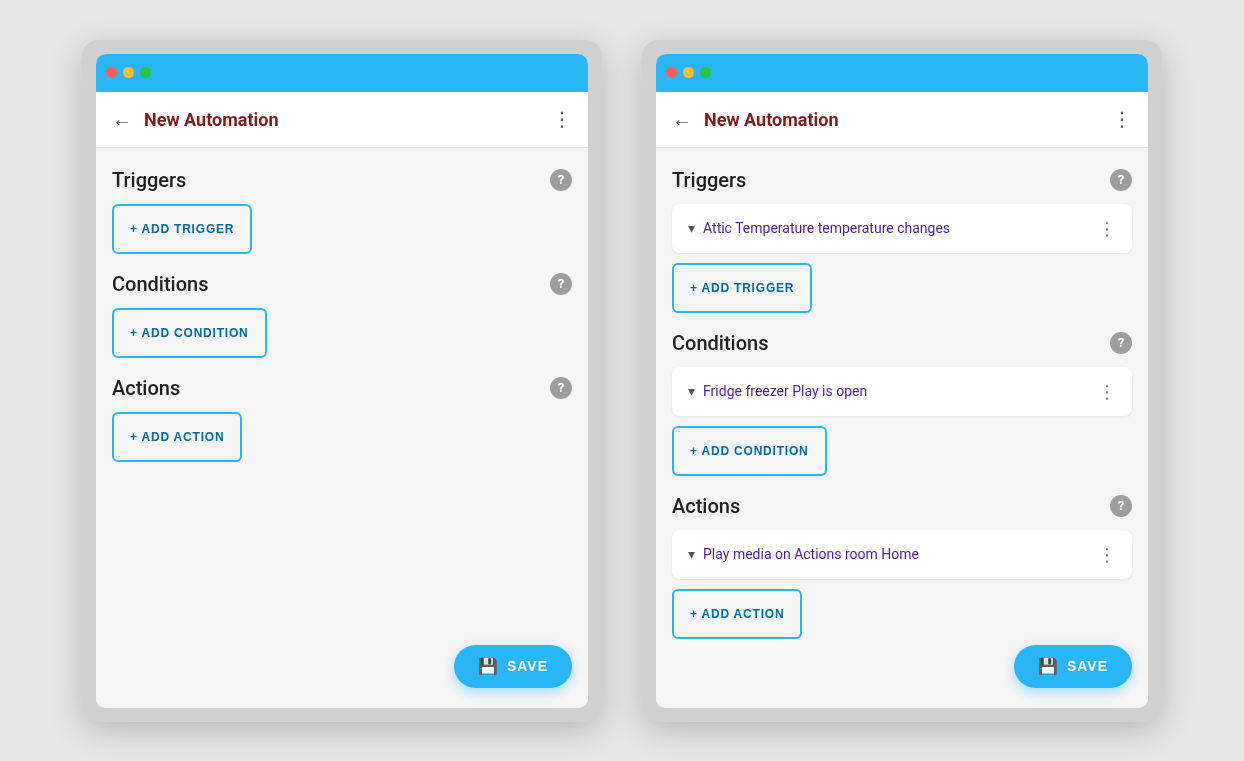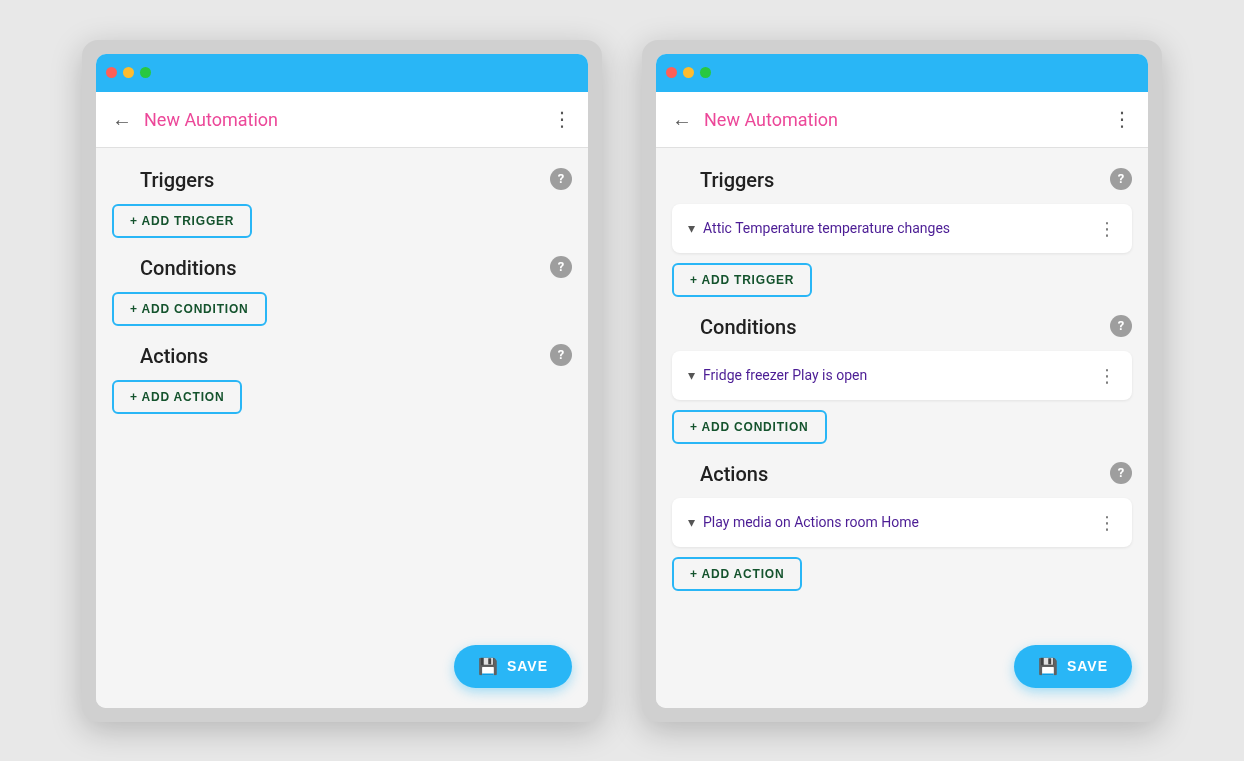--- a/index.html
+++ b/index.html
@@ -58,44 +58,43 @@
     }
     .back-arrow {
       font-size: 20px;
       color: #555;
       margin-right: 12px;
       cursor: pointer;
     }
     .app-title {
       flex: 1;
       font-size: 18px;
-      font-weight: 400;
-      color: #ec4899;
+      font-weight: 700;
+      color: #7f1d1d;
     }
     .menu-dots {
       font-size: 20px;
       color: #555;
       cursor: pointer;
     }
 
     
     .content {
       padding: 20px 16px;
       background: #f5f5f5;
       min-height: 560px;
       position: relative;
     }
 
     
     .section-header {
       display: flex;
-      align-items: flex-start;
+      align-items: center;
       justify-content: space-between;
       margin-bottom: 12px;
-      margin-left: 28px;
     }
     .section-title {
       font-size: 20px;
       font-weight: 500;
       color: #212121;
     }
     .help-icon {
       width: 22px; height: 22px;
       border-radius: 50%;
       background: #9e9e9e;
@@ -136,24 +135,24 @@
       font-size: 18px;
       color: #757575;
       cursor: pointer;
     }
 
     
     .add-btn {
       display: inline-flex;
       align-items: center;
       gap: 4px;
-      padding: 8px 16px;
+      padding: 16px 16px;
       border: 2px solid #29b6f6;
       background: transparent;
-      color: #14532d;
+      color: #0369a1;
       border-radius: 6px;
       font-size: 12px;
       font-weight: 700;
       letter-spacing: 0.8px;
       cursor: pointer;
       margin-bottom: 18px;
       text-transform: uppercase;
     }
 
     

